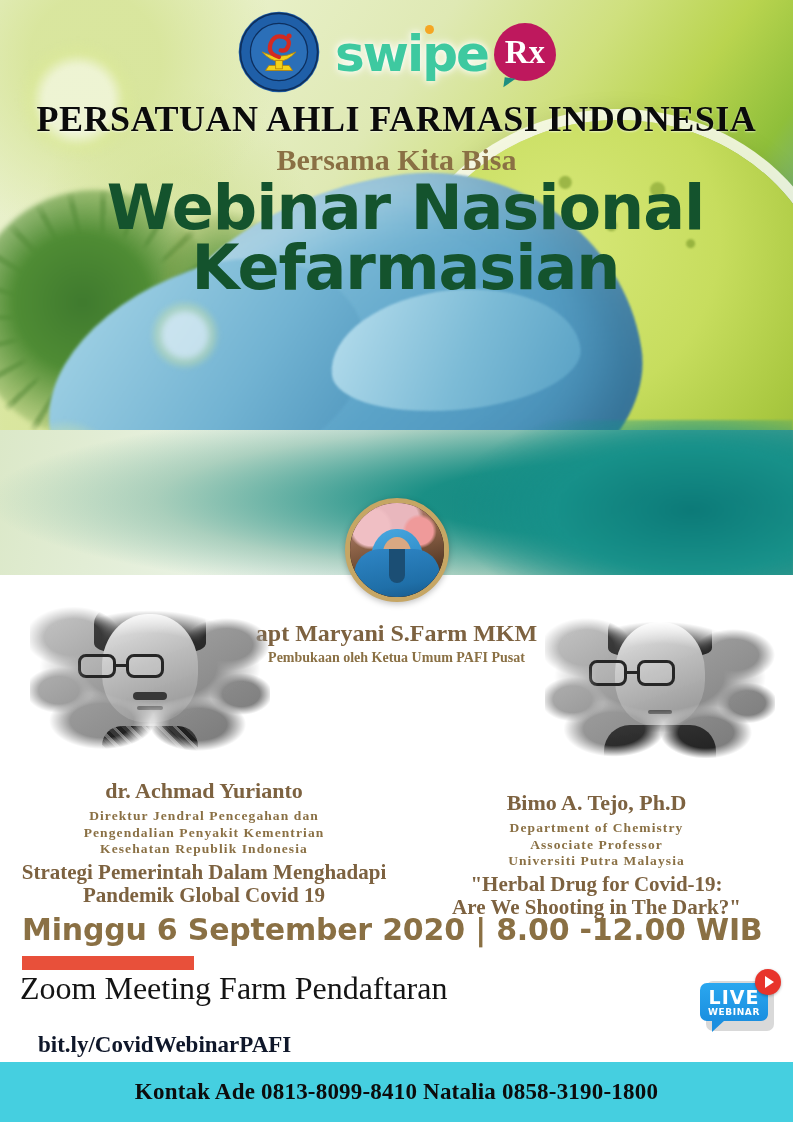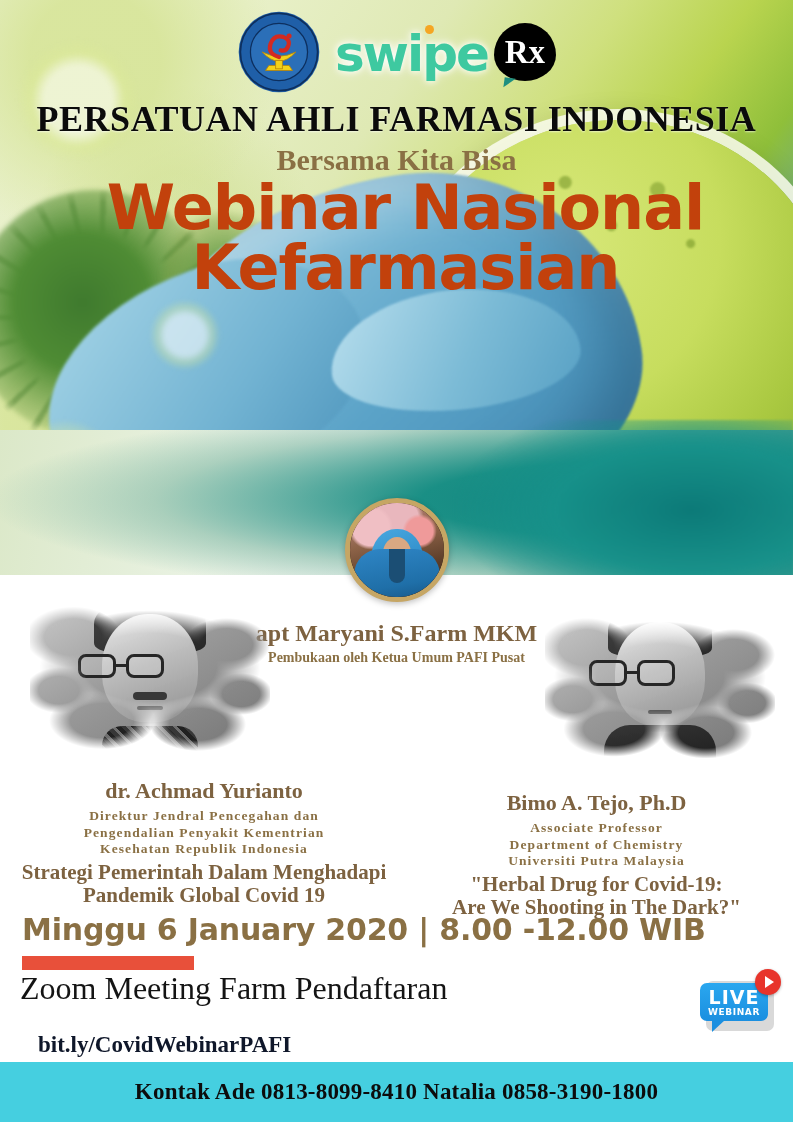--- a/index.html
+++ b/index.html
@@ -147,21 +147,21 @@
     font-size:50px; color:#3ec9a0; letter-spacing:-2px; line-height:1;
     position:relative; top:2px;
     text-shadow:0 0 6px rgba(255,255,255,.95), 0 0 12px rgba(255,255,255,.8);
   }
   .swipe-dot{
     position:absolute; width:9px; height:9px; border-radius:50%;
     background:#f5a623; left:90px; top:-2px;
   }
   .rx-bubble{
     position:relative; width:62px; height:58px; border-radius:50% 50% 50% 50%/55% 55% 45% 45%;
-    background:#000000; display:flex; align-items:center; justify-content:center;
+    background:#be185d; display:flex; align-items:center; justify-content:center;
   }
   .rx-bubble::after{
     content:""; position:absolute; left:10px; bottom:-7px;
     border-left:11px solid #1d8f80; border-bottom:10px solid transparent;
     transform:rotate(8deg);
   }
   .rx-text{
     font-family:"Liberation Serif", serif; font-weight:bold; font-size:33px; color:#fff;
     line-height:1; position:relative; z-index:2;
   }
@@ -172,21 +172,21 @@
     font-family:"Liberation Serif", serif; font-weight:bold;
     font-size:36px; letter-spacing:.5px; color:#0b0b0b; line-height:1.1;
     text-shadow:0 1px 2px rgba(255,255,255,.6);
   }
   .tagline{
     font-family:"Liberation Serif", serif; font-weight:bold;
     font-size:30px; color:#8a7044; margin-top:3px; line-height:1.1;
   }
   .main-title{
     font-family:"DejaVu Sans", sans-serif; font-weight:bold;
-    font-size:62px; color:#c2410c; line-height:.97; margin-top:2px;
+    font-size:62px; color:#14532d; line-height:.97; margin-top:2px;
     letter-spacing:-1px;
     padding-left:18px;
   }
   .main-title .l2{ display:block; }
 
   
   .host{
     position:absolute; left:50%; transform:translateX(-50%); top:498px;
     width:104px; height:104px; border-radius:50%;
     border:5px solid #c6a664; overflow:hidden; background:#2b1d14;
@@ -484,31 +484,31 @@
     </div>
     <div class="spk-topic">
       <div>Strategi Pemerintah Dalam Menghadapi</div>
       <div>Pandemik Global Covid  19</div>
     </div>
   </div>
 
   <div class="spk-text right-text">
     <div class="spk-name">Bimo A. Tejo, Ph.D</div>
     <div class="spk-aff">
+      <div>Department of Chemistry</div>
       <div>Associate Professor</div>
-      <div>Department of Chemistry</div>
       <div>Universiti Putra Malaysia</div>
     </div>
     <div class="spk-topic">
       <div>"Herbal Drug for Covid-19:</div>
       <div>Are We Shooting in The Dark?"</div>
     </div>
   </div>
 
-  <div class="date-line">Minggu  6 January  2020 | 8.00 -12.00 WIB</div>
+  <div class="date-line">Minggu  6 September  2020 | 8.00 -12.00 WIB</div>
   <div class="red-bar"></div>
   <div class="zoom-line">Zoom Meeting  Farm  Pendaftaran</div>
   <div class="bitly">bit.ly/CovidWebinarPAFI</div>
 
 
   <div class="live-badge">
     <div class="lb-shadow"></div>
     <div class="lb-box">
       <span class="lb-live">LIVE</span>
       <span class="lb-web">WEBINAR</span>

